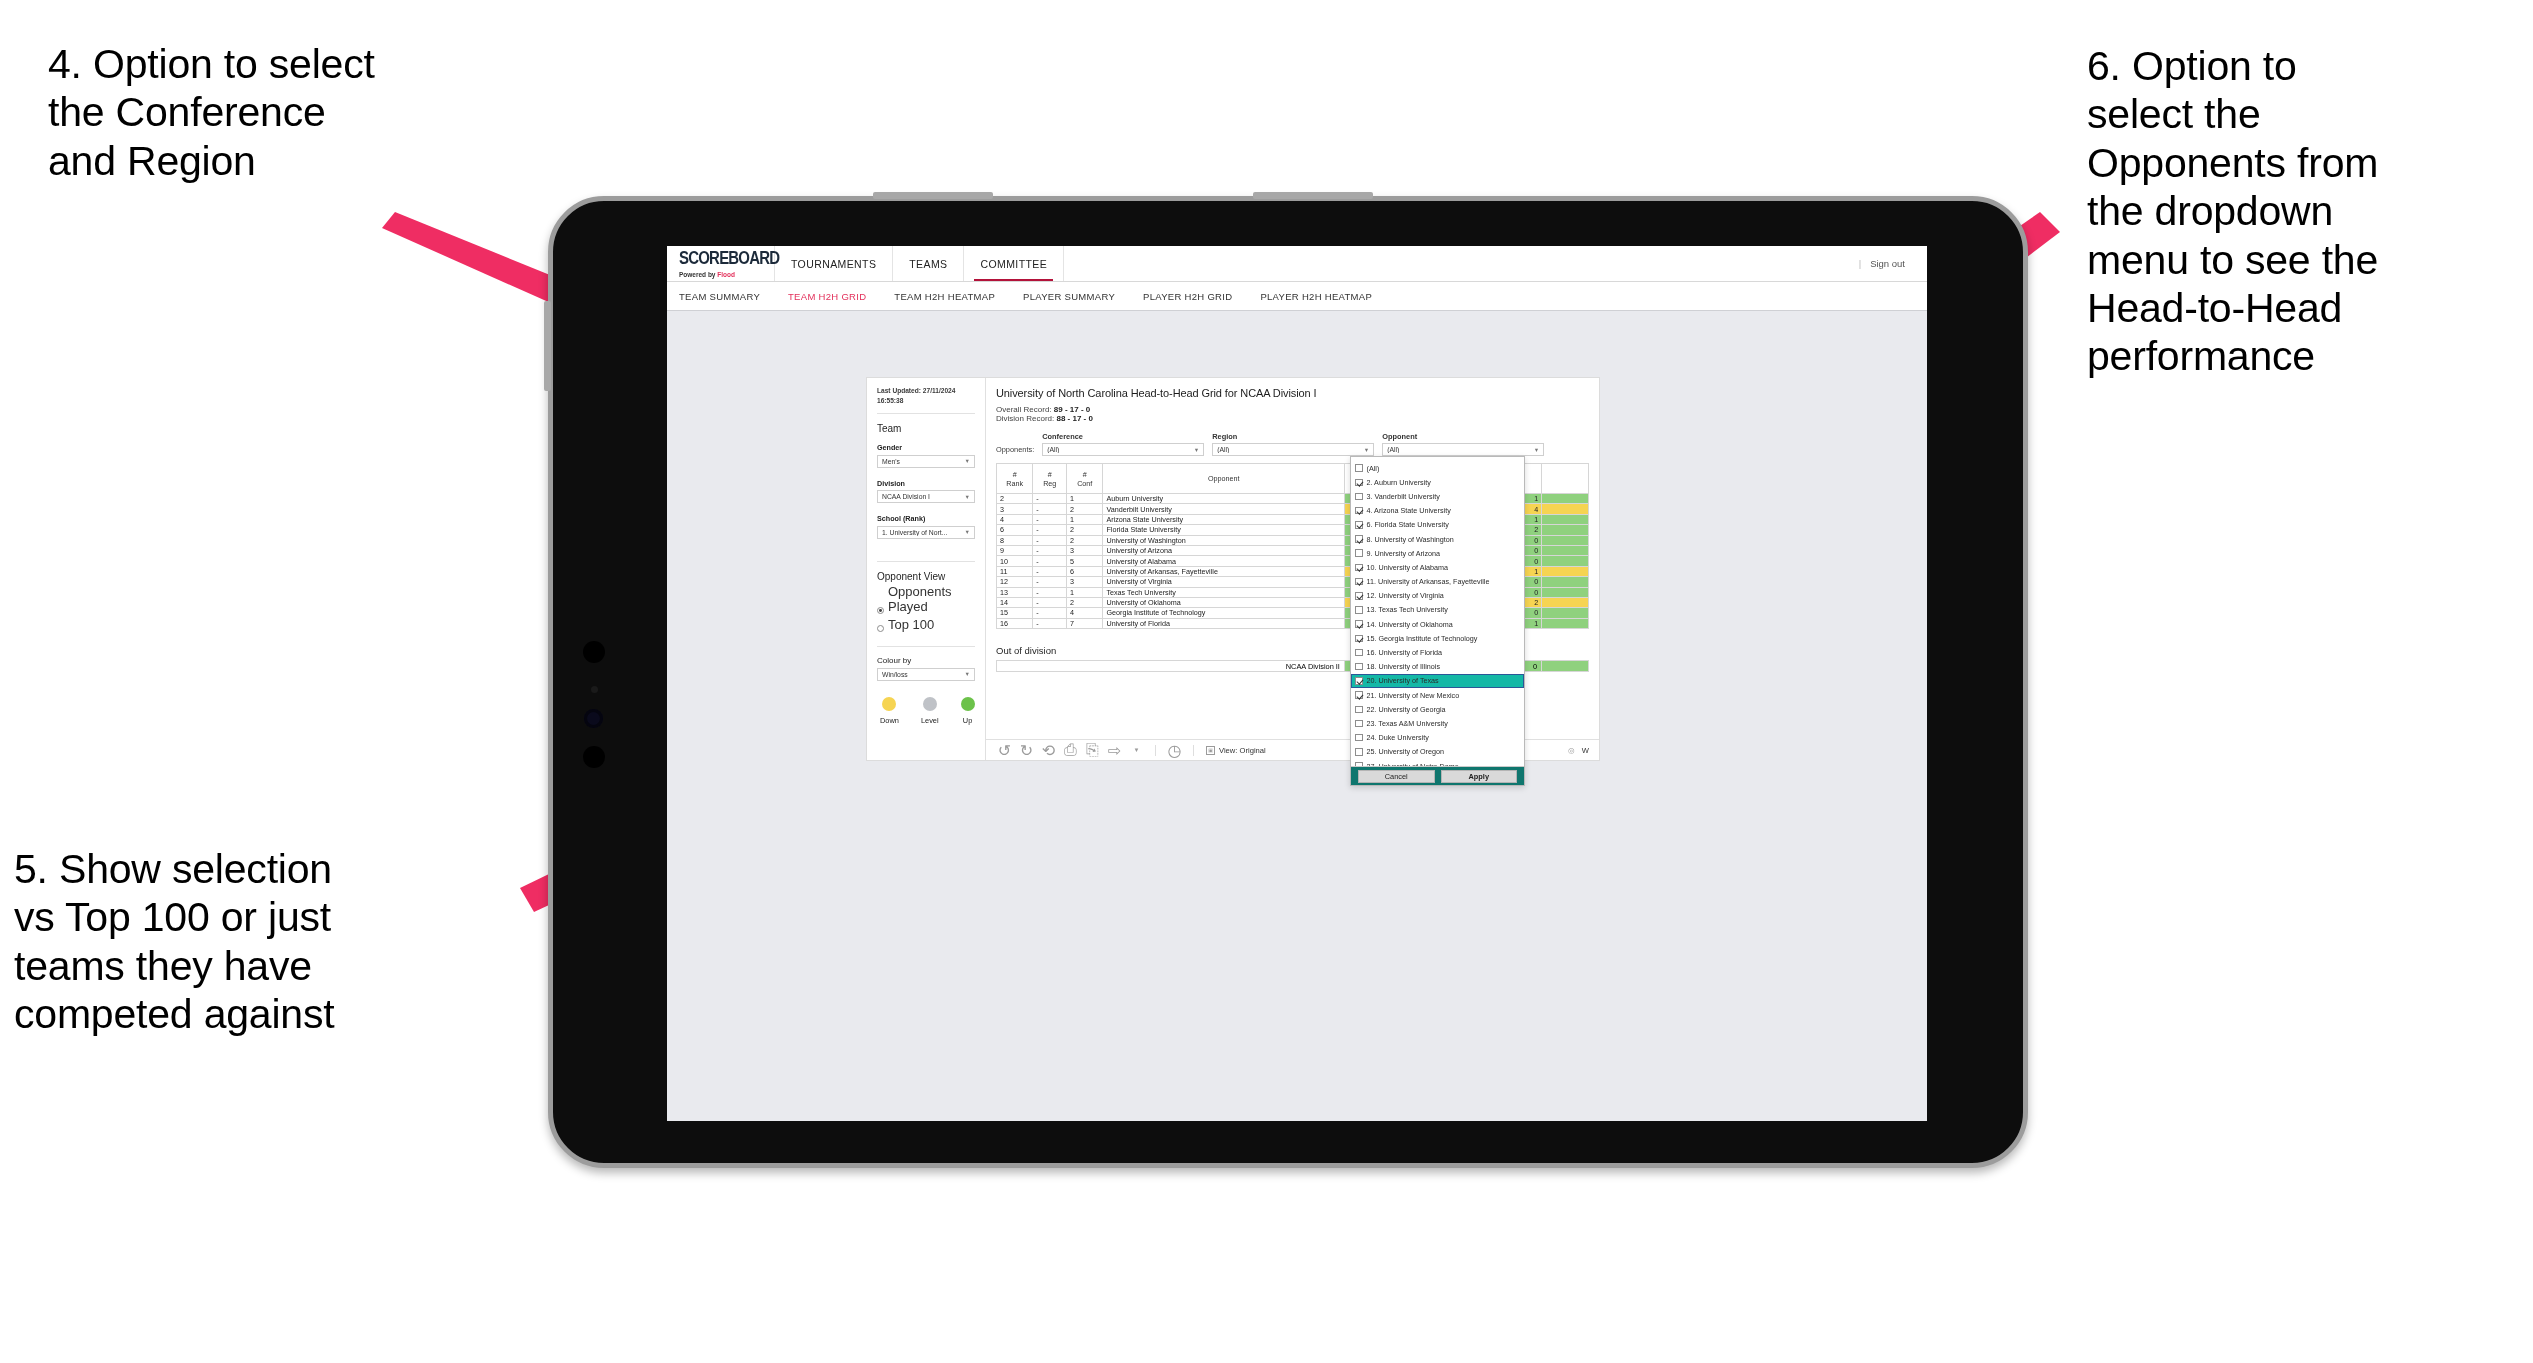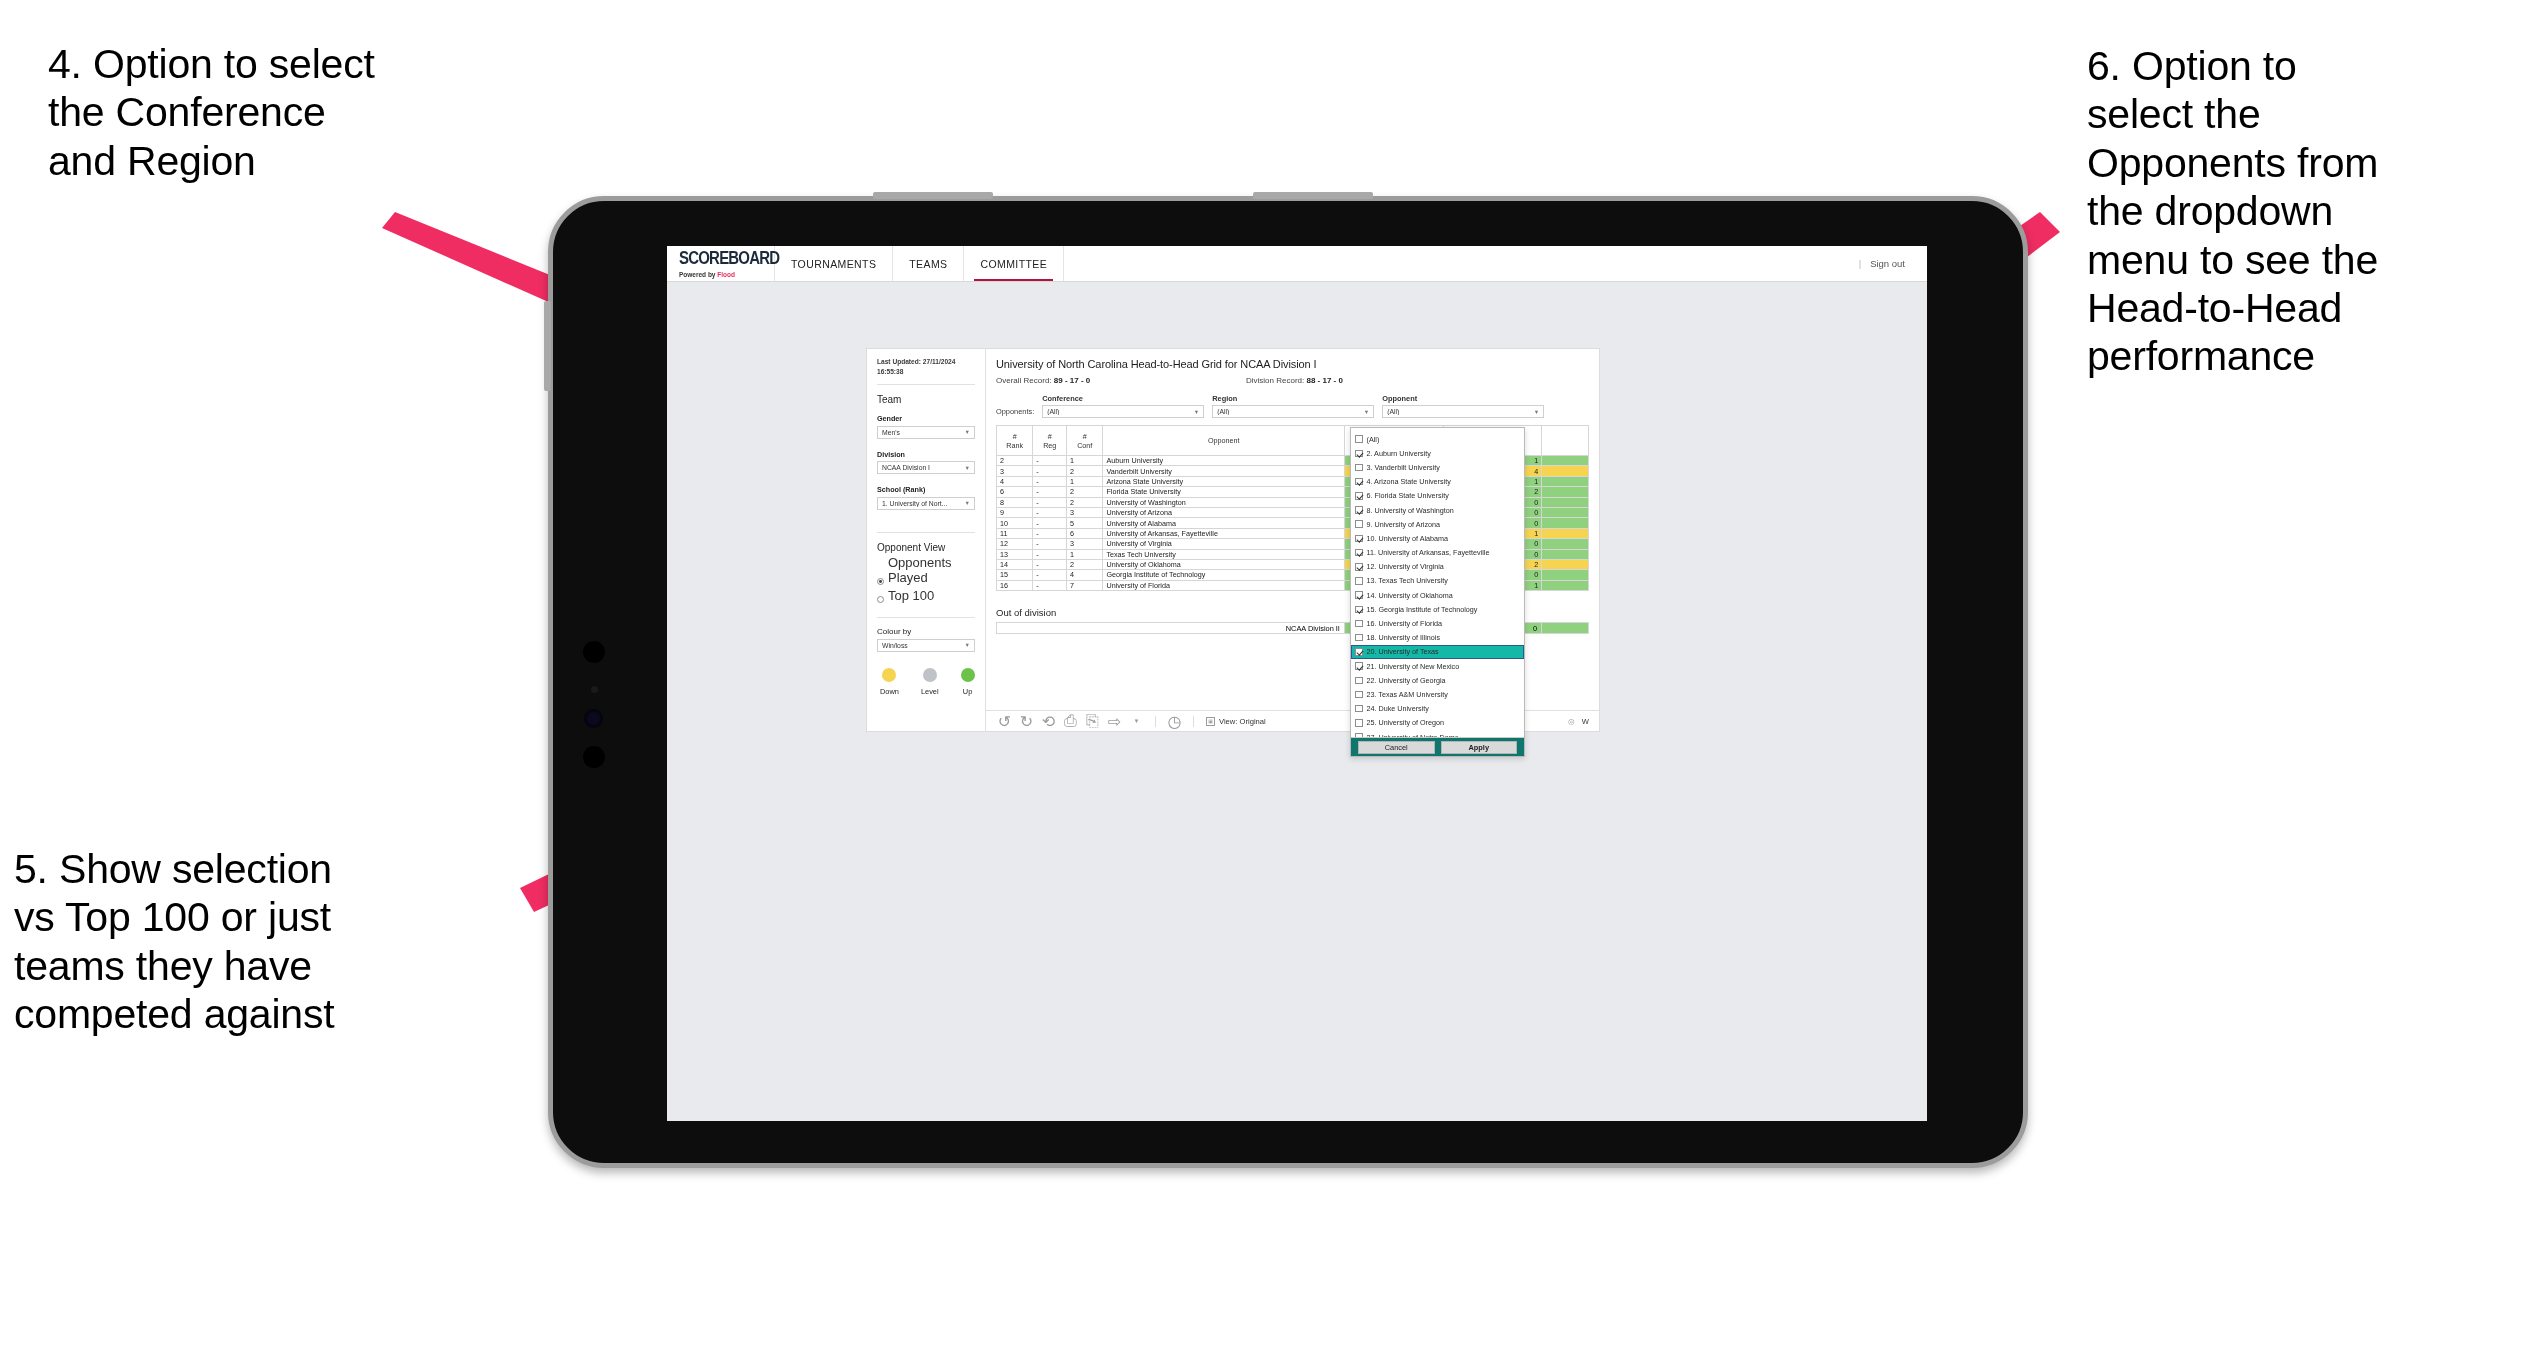--- a/index.html
+++ b/index.html
@@ -121,21 +121,21 @@
   .radio { width: 7px; height: 7px; border: 1px solid #8d8d8d; border-radius: 50%; background: #fff; position: relative; flex: none;}
   .radio.on::after { content:""; position:absolute; left:1.4px; top:1.4px; width:2.8px; height:2.8px; border-radius:50%; background:#444; }
   #legend { display: flex; gap: 22px; margin-top: 16px; padding-left: 3px; text-align: center; }
   .leg { display: flex; flex-direction: column; align-items: center; gap: 5px; }
   .leg .dot { width: 14px; height: 14px; border-radius: 50%; }
   .leg .lbl { font-size: 7.4px; color: #222; }
 
   
   #viz-main { flex: 1; padding: 9px 10px 0 10px; position: relative; }
   #viz-title { font-size: 11px; color: #1d1d1d; font-weight: 400; letter-spacing: -0.1px; }
-  #rec-row { display: flex; margin-top: 6px; font-size: 8px; color: #444; }
+  #rec-row { display: flex; margin-top: 6px; font-size: 8px; color: #444; flex-direction: column; }
   #rec-ov { width: 250px; }
   #rec-row b { color: #1d1d1d; font-weight: 700; }
 
   #filters { display: flex; align-items: flex-end; margin-top: 9px; gap: 8px; }
   #opp-lab { font-size: 7.4px; color: #3b3b3b; padding-bottom: 2px; }
   .fgroup { width: 162px; }
   .fgroup .fl { font-size: 7.4px; color: #333; margin-bottom: 2px; font-weight: bold; }
   .fgroup .sel { height: 13px; }
 
   
@@ -240,20 +240,28 @@
         <div class="topnav-item">TOURNAMENTS</div>
         <div class="topnav-item">TEAMS</div>
         <div class="topnav-item active">COMMITTEE</div>
         <div id="topnav-spacer"></div>
         <div id="signout-wrap">
           <span id="signout-sep">|</span>
           <span>Sign out</span>
         </div>
       </div>
 
+      <div id="subnav">
+        <div class="subnav-item">TEAM SUMMARY</div>
+        <div class="subnav-item active">TEAM H2H GRID</div>
+        <div class="subnav-item">TEAM H2H HEATMAP</div>
+        <div class="subnav-item">PLAYER SUMMARY</div>
+        <div class="subnav-item">PLAYER H2H GRID</div>
+        <div class="subnav-item">PLAYER H2H HEATMAP</div>
+      </div>
 
       <div id="workspace">
         <div id="viz">
 
           <div id="viz-side">
             <div id="lastupd">
               <div>Last Updated: 27/11/2024</div>
               <div>16:55:38</div>
             </div>
             <div class="side-rule"></div>

